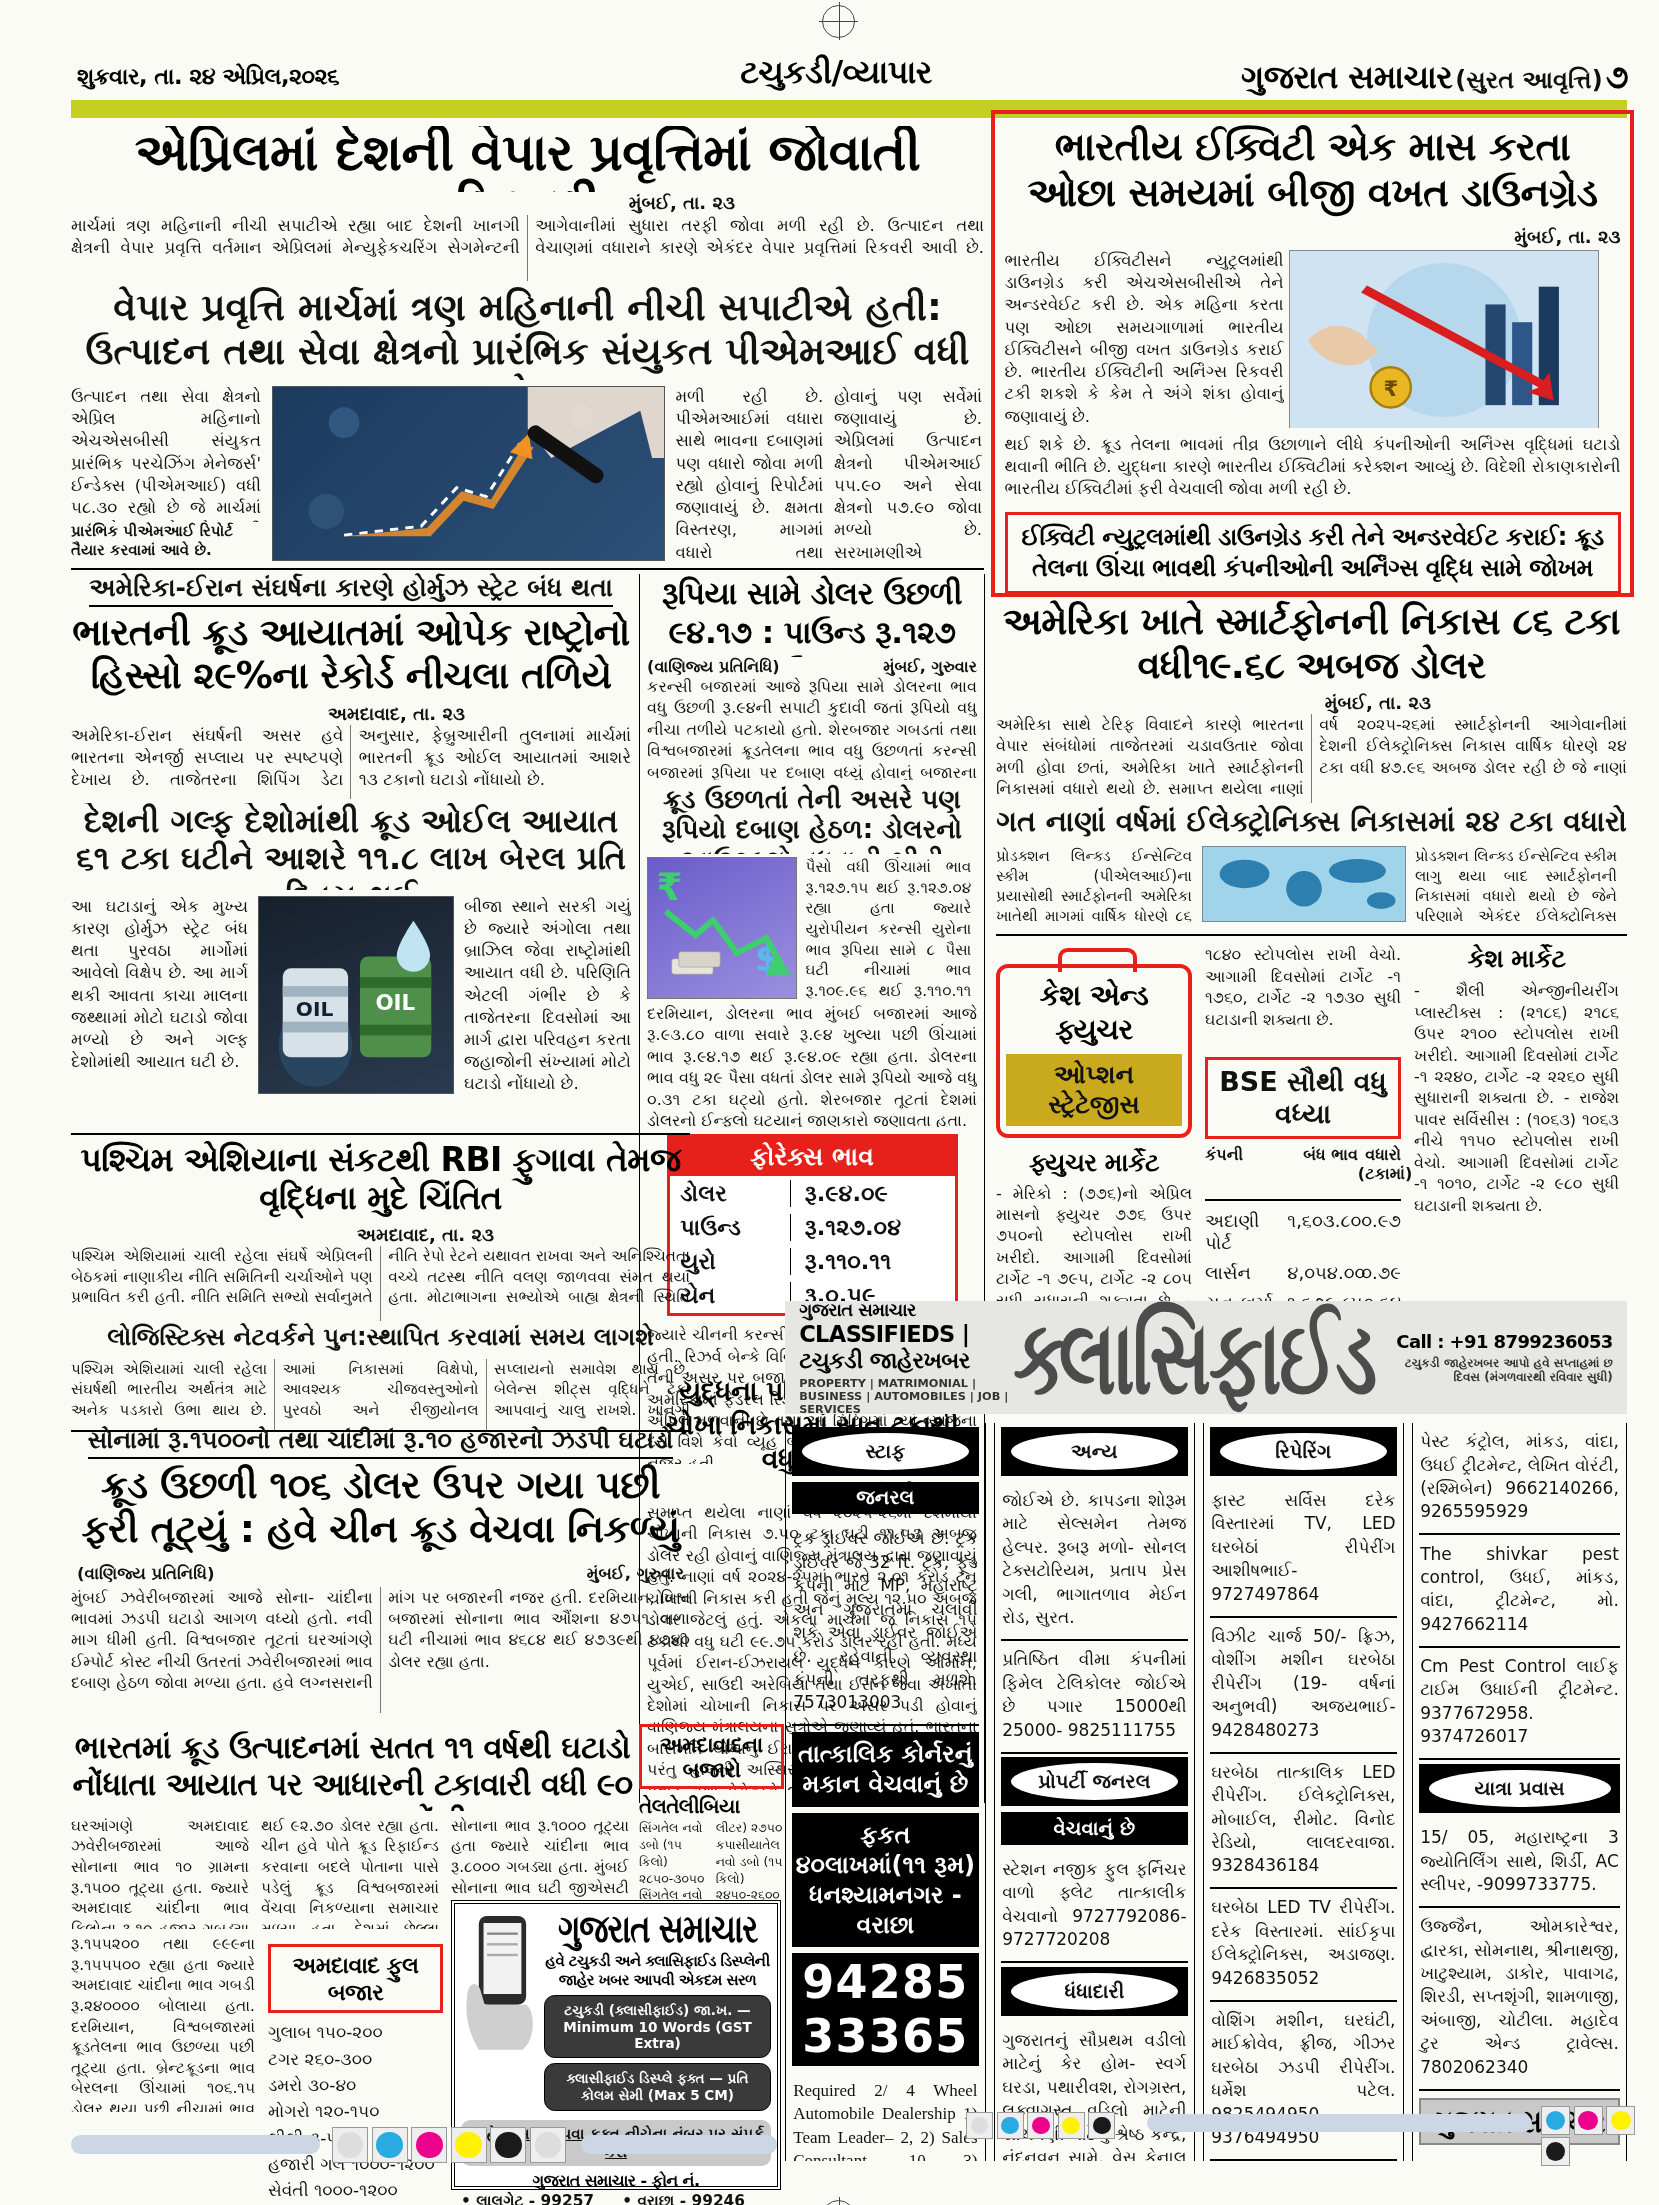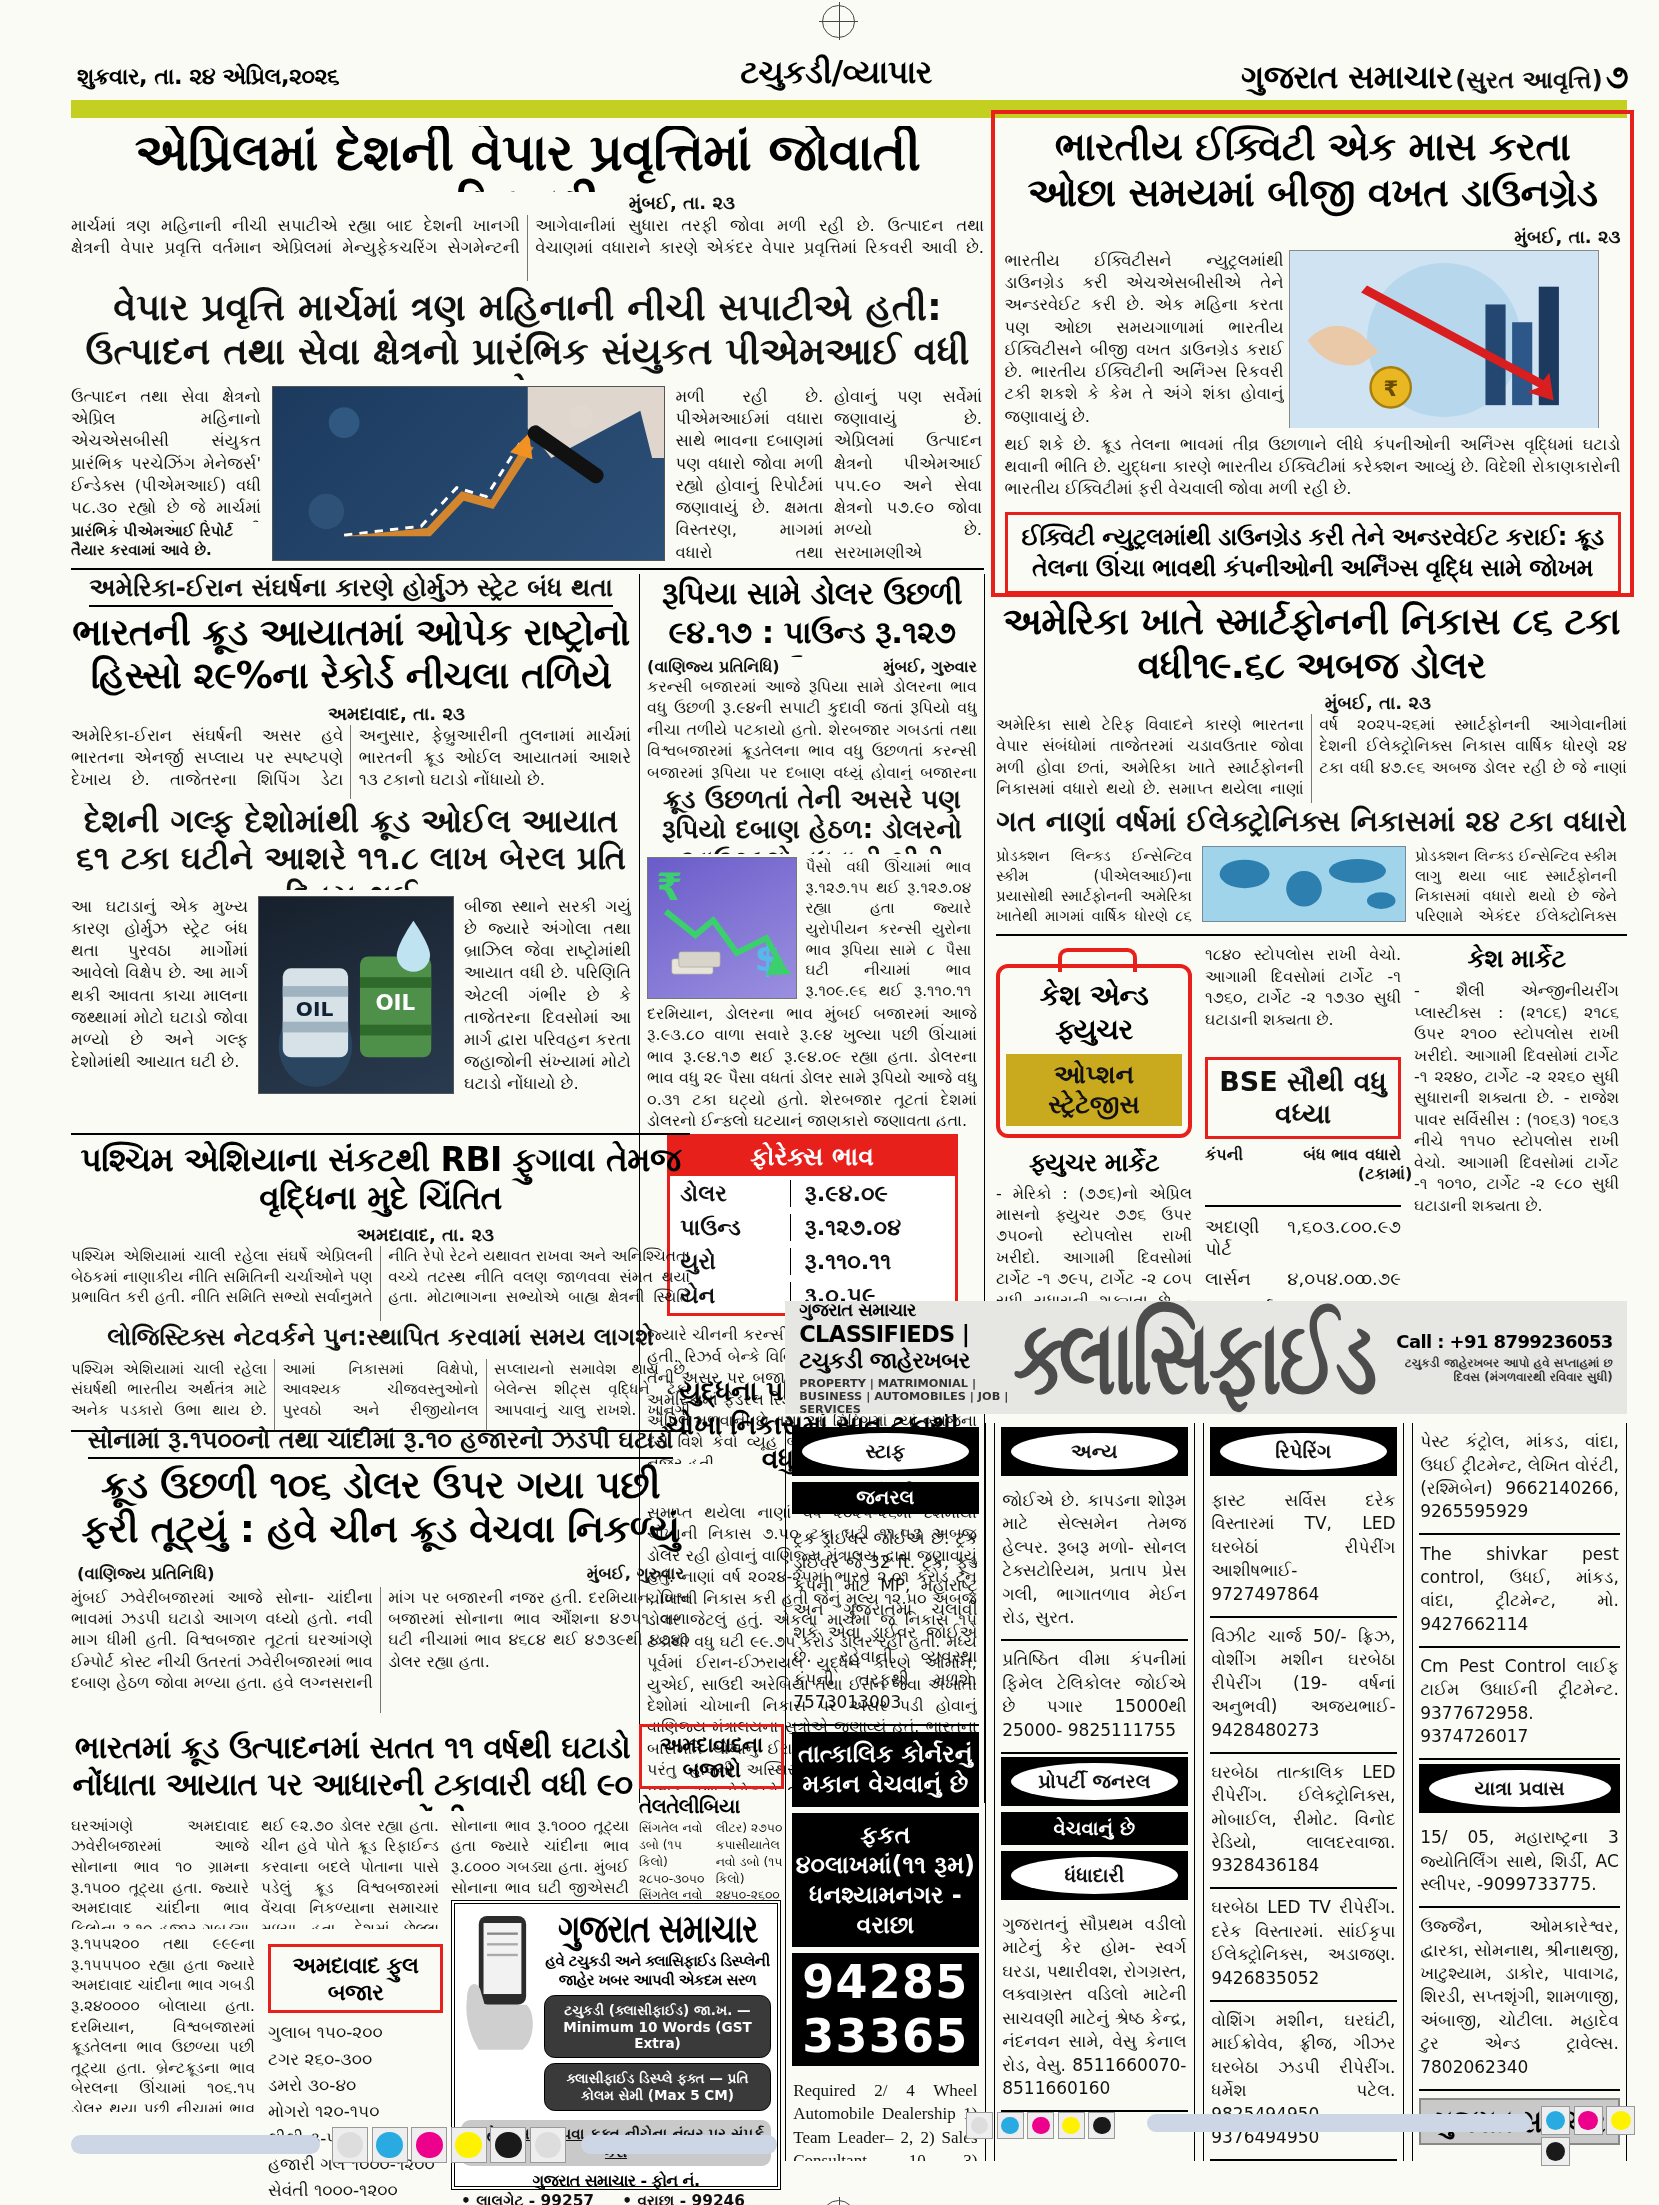--- a/index.html
+++ b/index.html
@@ -21,21 +21,21 @@
   .img{position:relative;overflow:hidden}
   .cap{font-size:15px;font-weight:bold;line-height:1.25}
   
   .fxwrap{border:3.6px solid #e8201c;background:#fff}
   .fxtitle{background:#e8201c;color:#fff;font-weight:bold;font-size:25px;text-align:center;padding:4.7px 0}
   .fxrow{display:flex;font-weight:bold;font-size:22.5px;padding:3.6px 10.7px}
   .fxrow .k{width:44%}
   .fxrow .v{width:56%;border-left:1.8px solid #000;padding-left:14.2px}
   
   .bsetitle{border:3.6px solid #e8201c;font-weight:bold;font-size:27px;text-align:center;padding:6px 2.4px;margin-bottom:6px}
-  .bsehead{display:flex;font-weight:bold;font-size:16px;border-bottom:2.4px solid #000;padding-bottom:22px;margin-bottom:4.7px}
+  .bsehead{display:flex;font-weight:bold;font-size:16px;border-bottom:2.4px solid #000;padding-bottom:16px;margin-bottom:4.7px}
   .bserow{display:flex;font-size:18px;padding:4.1px 0}
   .bc1{width:42%}.bc2{width:36%;text-align:right}.bc3{width:22%;text-align:right}
   
   .brief{border:4.1px solid #e8201c;border-radius:12px;position:relative;padding:10.7px 6px 8.3px;text-align:center}
   .brief:before{content:"";position:absolute;top:-20px;left:50%;margin-left:-36px;width:71px;height:20px;border:4.1px solid #e8201c;border-bottom:none;border-radius:9.5px 9.5px 0 0}
   .band{background:#c9a91e;font-weight:bold;font-size:25px;padding:6px 2.4px;margin-top:7.1px}
   
   .clhead{background:#e6e6e3;display:flex;align-items:center;padding:6px 14.2px}
   .cl-col{border-left:1.8px solid #000;border-right:1.8px solid #000;padding:0 6px;overflow:hidden}
   .cl-oval{background:#000;padding:6px 9.5px;margin:3.6px 0 6px}
@@ -406,20 +406,21 @@
     <div class="cl-col" style="width:196px">
       <div class="cl-oval">
           <span>અન્ય</span>
         </div>
       <div class="cl-ad">જોઈએ છે. કાપડના શોરૂમ માટે સેલ્સમેન તેમજ હેલ્પર. રૂબરૂ મળો- સોનલ ટેક્સટોરિયમ, પ્રતાપ પ્રેસ ગલી, ભાગાતળાવ મેઈન રોડ, સુરત.</div>
       <div class="cl-ad">પ્રતિષ્ઠિત વીમા કંપનીમાં ફિમેલ ટેલિકોલર જોઈએ છે પગાર 15000થી 25000- 9825111755</div>
       <div class="cl-oval">
           <span>પ્રોપર્ટી જનરલ</span>
         </div>
       <div class="cl-bar">વેચવાનું છે</div>
+      <div class="cl-ad">સ્ટેશન નજીક ફુલ ફર્નિચર વાળો ફ્લેટ તાત્કાલીક વેચવાનો 9727792086- 9727720208</div>
       <div class="cl-oval">
           <span>ધંધાદારી</span>
         </div>
       <div class="cl-ad">ગુજરાતનું સૌપ્રથમ વડીલો માટેનું કેર હોમ- સ્વર્ગ ઘરડા, પથારીવશ, રોગગ્રસ્ત, લક્વાગ્રસ્ત વડિલો માટેની સાચવણી માટેનું શ્રેષ્ઠ કેન્દ્ર, નંદનવન સામે, વેસુ કેનાલ રોડ, વેસુ. 8511660070- 8511660160</div>
 
     </div>
 
     <div class="cl-col" style="width:196px">
       <div class="cl-oval">
           <span>રિપેરિંગ</span>

